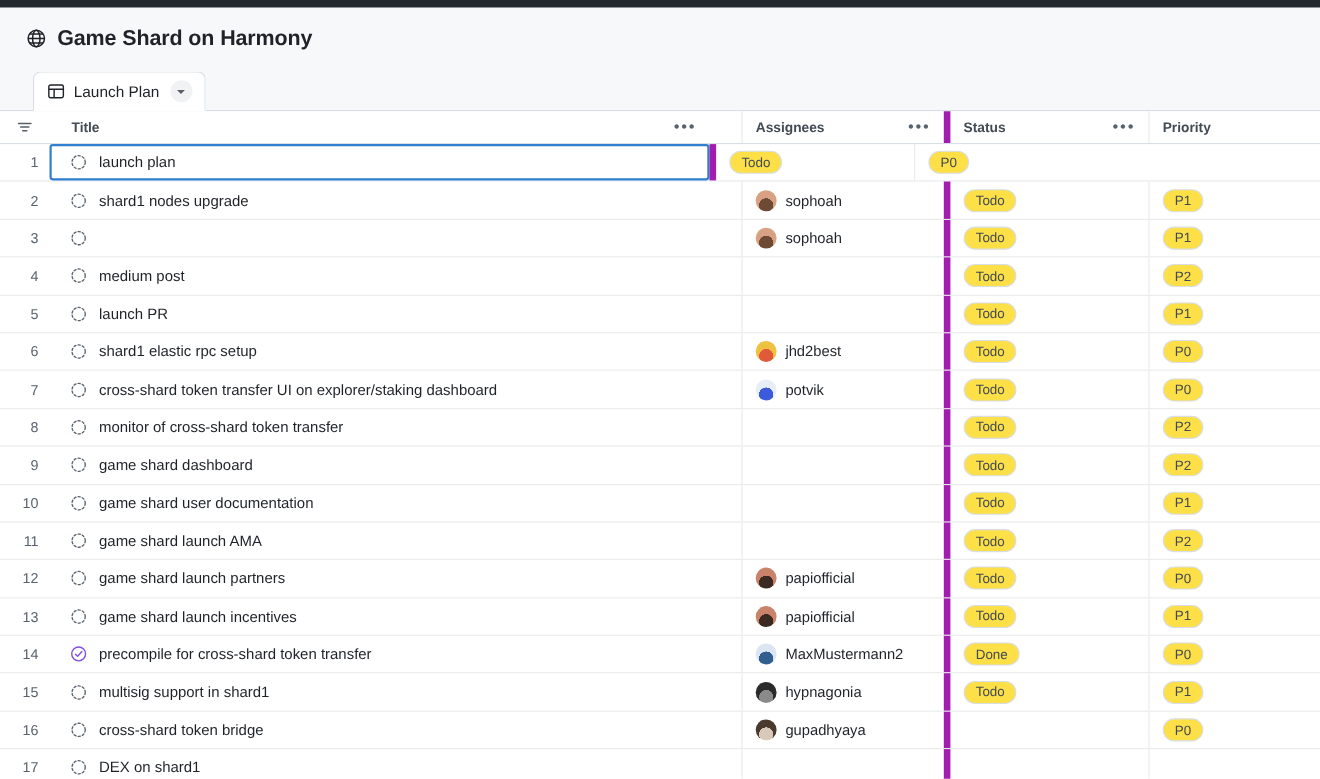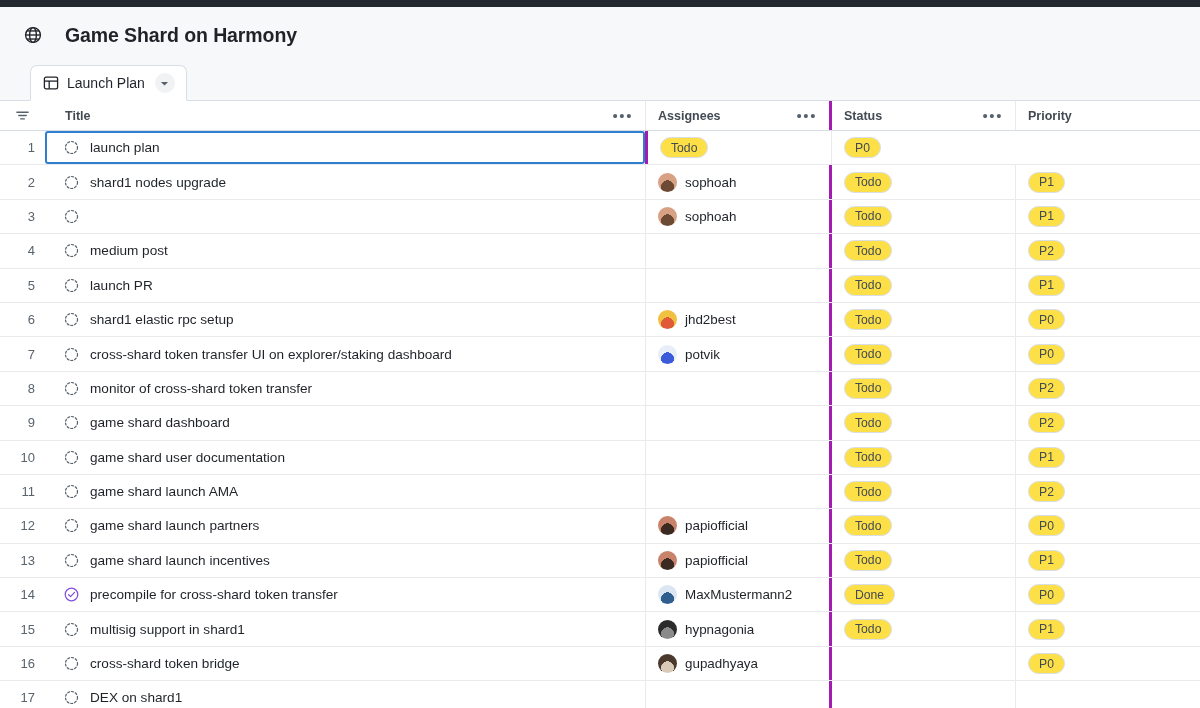--- a/index.html
+++ b/index.html
@@ -18,21 +18,21 @@
     width: 100%;
   }
 
   
   .page-header {
     background: #f6f8fa;
     padding: 0 0 0 24px;
     height: 56px;
     display: flex;
     align-items: center;
-    gap: 23px;
+    gap: 10px;
   }
   .globe-icon { width: 18px; height: 18px; display: block; color: #1f2328; flex: none; }
   .page-title {
     font-size: 19.5px;
     font-weight: 700;
     color: #1f2328;
     letter-spacing: -0.1px;
     white-space: nowrap;
   }
 
@@ -95,22 +95,22 @@
   }
   .grid-head {
     height: 30px;
     border-bottom: 1px solid #d8dee4;
     background: #fff;
   }
 
   
   .c-num    { width: 45px;  flex: none; display:flex; align-items:center; justify-content:flex-end; padding-right: 10px; }
   .c-title  { width: 600px; flex: none; display:flex; align-items:center; }
-  .c-assign { width: 184px; flex: none; display:flex; align-items:center; padding-left: 12px; border-left: 1px solid #e8eaed; }
-  .c-status { width: 186px; flex: none; display:flex; align-items:center; padding-left: 12px; border-left: 3px solid #a21caf; }
+  .c-assign { width: 184px; flex: none; display:flex; align-items:center; padding-left: 12px; border-left: 1px solid #e8eaed; margin-left: 29px; }
+  .c-status { width: 186px; flex: none; display:flex; align-items:center; padding-left: 12px; border-left: 6px solid #a21caf; }
   .c-prio   { width: 223px; flex: none; display:flex; align-items:center; padding-left: 12px; border-left: 1px solid #e8eaed; }
 
   
   .grid-head .c-num { justify-content: center; padding-right: 0; }
   .grid-head .c-title,
   .grid-head .c-assign,
   .grid-head .c-status,
   .grid-head .c-prio {
     justify-content: space-between;
     padding-left: 12px;

